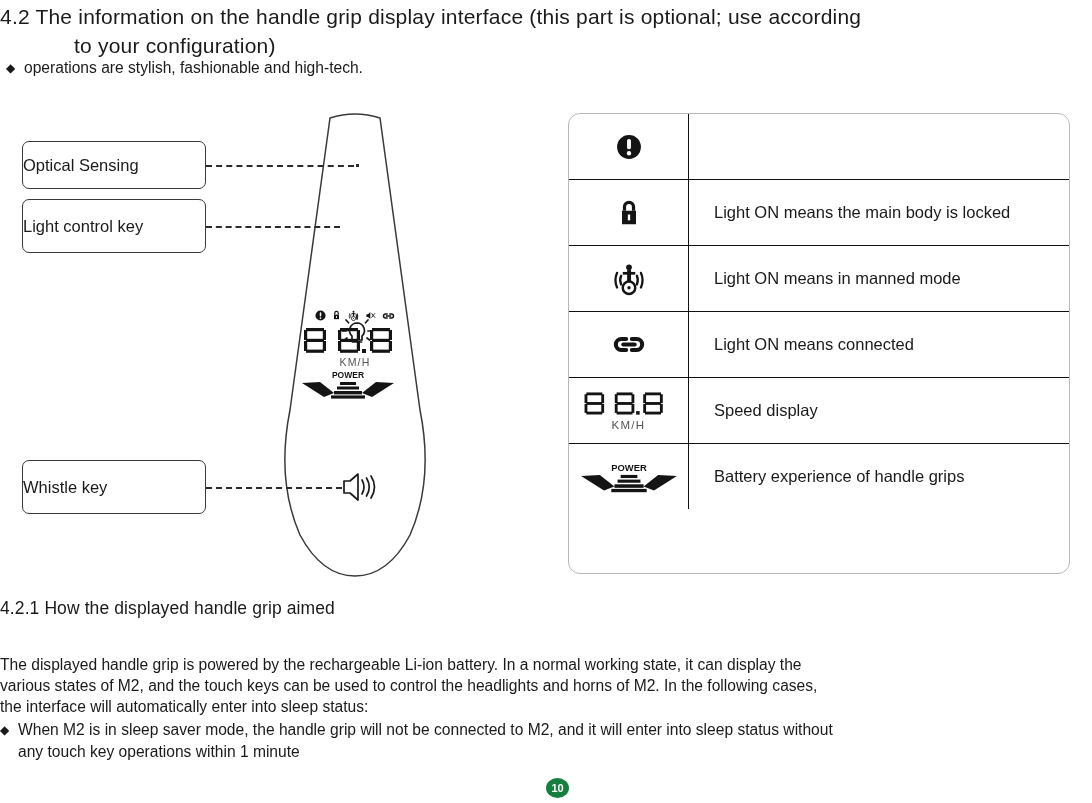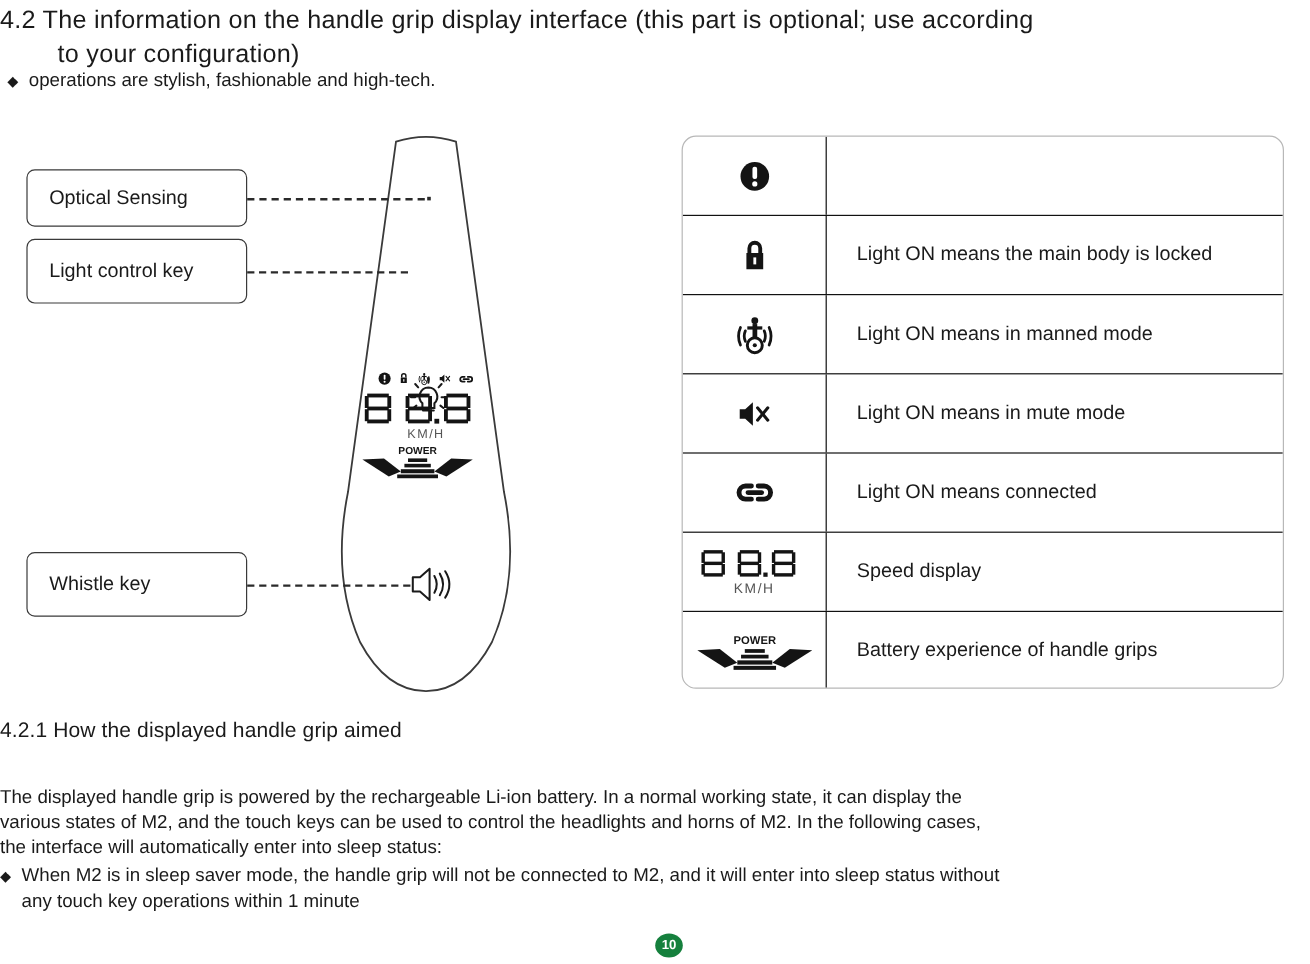--- a/index.html
+++ b/index.html
@@ -22,21 +22,21 @@
     left: 0px;
     top: 2px;
     width: 1092px;
   }
   #heading .h-line {
     font-size: 21px;
     line-height: 29px;
     letter-spacing: 0.2px;
     white-space: nowrap;
   }
-  #heading .h-line.indent { padding-left: 48px; }
+  #heading .h-line.indent { padding-left: 74px; }
 
   
   #intro {
     position: absolute;
     left: 6px;
     top: 57px;
     width: 1070px;
   }
   .bullet-row {
     display: flex;
@@ -64,21 +64,20 @@
     width: 470px;
     height: 480px;
   }
   .callout {
     position: absolute;
     border: 1.6px solid #3a3a3a;
     border-radius: 7px;
     box-sizing: border-box;
     display: flex;
     align-items: center;
-    padding-left: 18px;
     font-size: 16.5px;
     color: #1a1a1a;
     background: #fff;
   }
   #callout-optical { left: 22px; top: 31px;  width: 184px; height: 48px; }
   #callout-light   { left: 22px; top: 89px;  width: 184px; height: 54px; }
   #callout-whistle { left: 22px; top: 350px; width: 184px; height: 54px; }
 
   .leader {
     position: absolute;
@@ -395,32 +394,20 @@
           <path d="M6.2 9.5 q-2.4 5.4 0 10.8"></path>
             <path d="M9.2 11.6 q-1.4 3.2 0 6.4"></path>
           <path d="M23.8 9.5 q2.4 5.4 0 10.8"></path>
             <path d="M20.8 11.6 q1.4 3.2 0 6.4"></path>
         </g>
       </svg>
     </div>
     <div class="lt-label">Light ON means in manned mode</div>
   </div>
 
-  <div class="lt-row" style="height:66px">
-    <div class="lt-icon">
-      <svg width="32" height="28" viewBox="0 0 28 24">
-        <path d="M3 8.5 l0 7 l4 0 l5.6 5 l0 -17 l-5.6 5 z" fill="#141414"></path>
-        <g stroke="#141414" stroke-width="2.2" stroke-linecap="round">
-          <line x1="16" y1="7.5" x2="23.5" y2="16.5"></line>
-          <line x1="23.5" y1="7.5" x2="16" y2="16.5"></line>
-        </g>
-      </svg>
-    </div>
-    <div class="lt-label">Light ON means in mute mode</div>
-  </div>
 
   <div class="lt-row" style="height:66px">
     <div class="lt-icon">
       <svg width="34" height="21" viewBox="0 0 30 18">
         <g fill="none" stroke="#141414" stroke-width="3.6" stroke-linecap="round">
           <path d="M12.5 4.2 H8.2 a4.8 4.8 0 0 0 0 9.6 H12.5"></path>
           <path d="M17.5 4.2 H21.8 a4.8 4.8 0 0 1 0 9.6 H17.5"></path>
           <line x1="10" y1="9" x2="20" y2="9"></line>
         </g>
       </svg>

